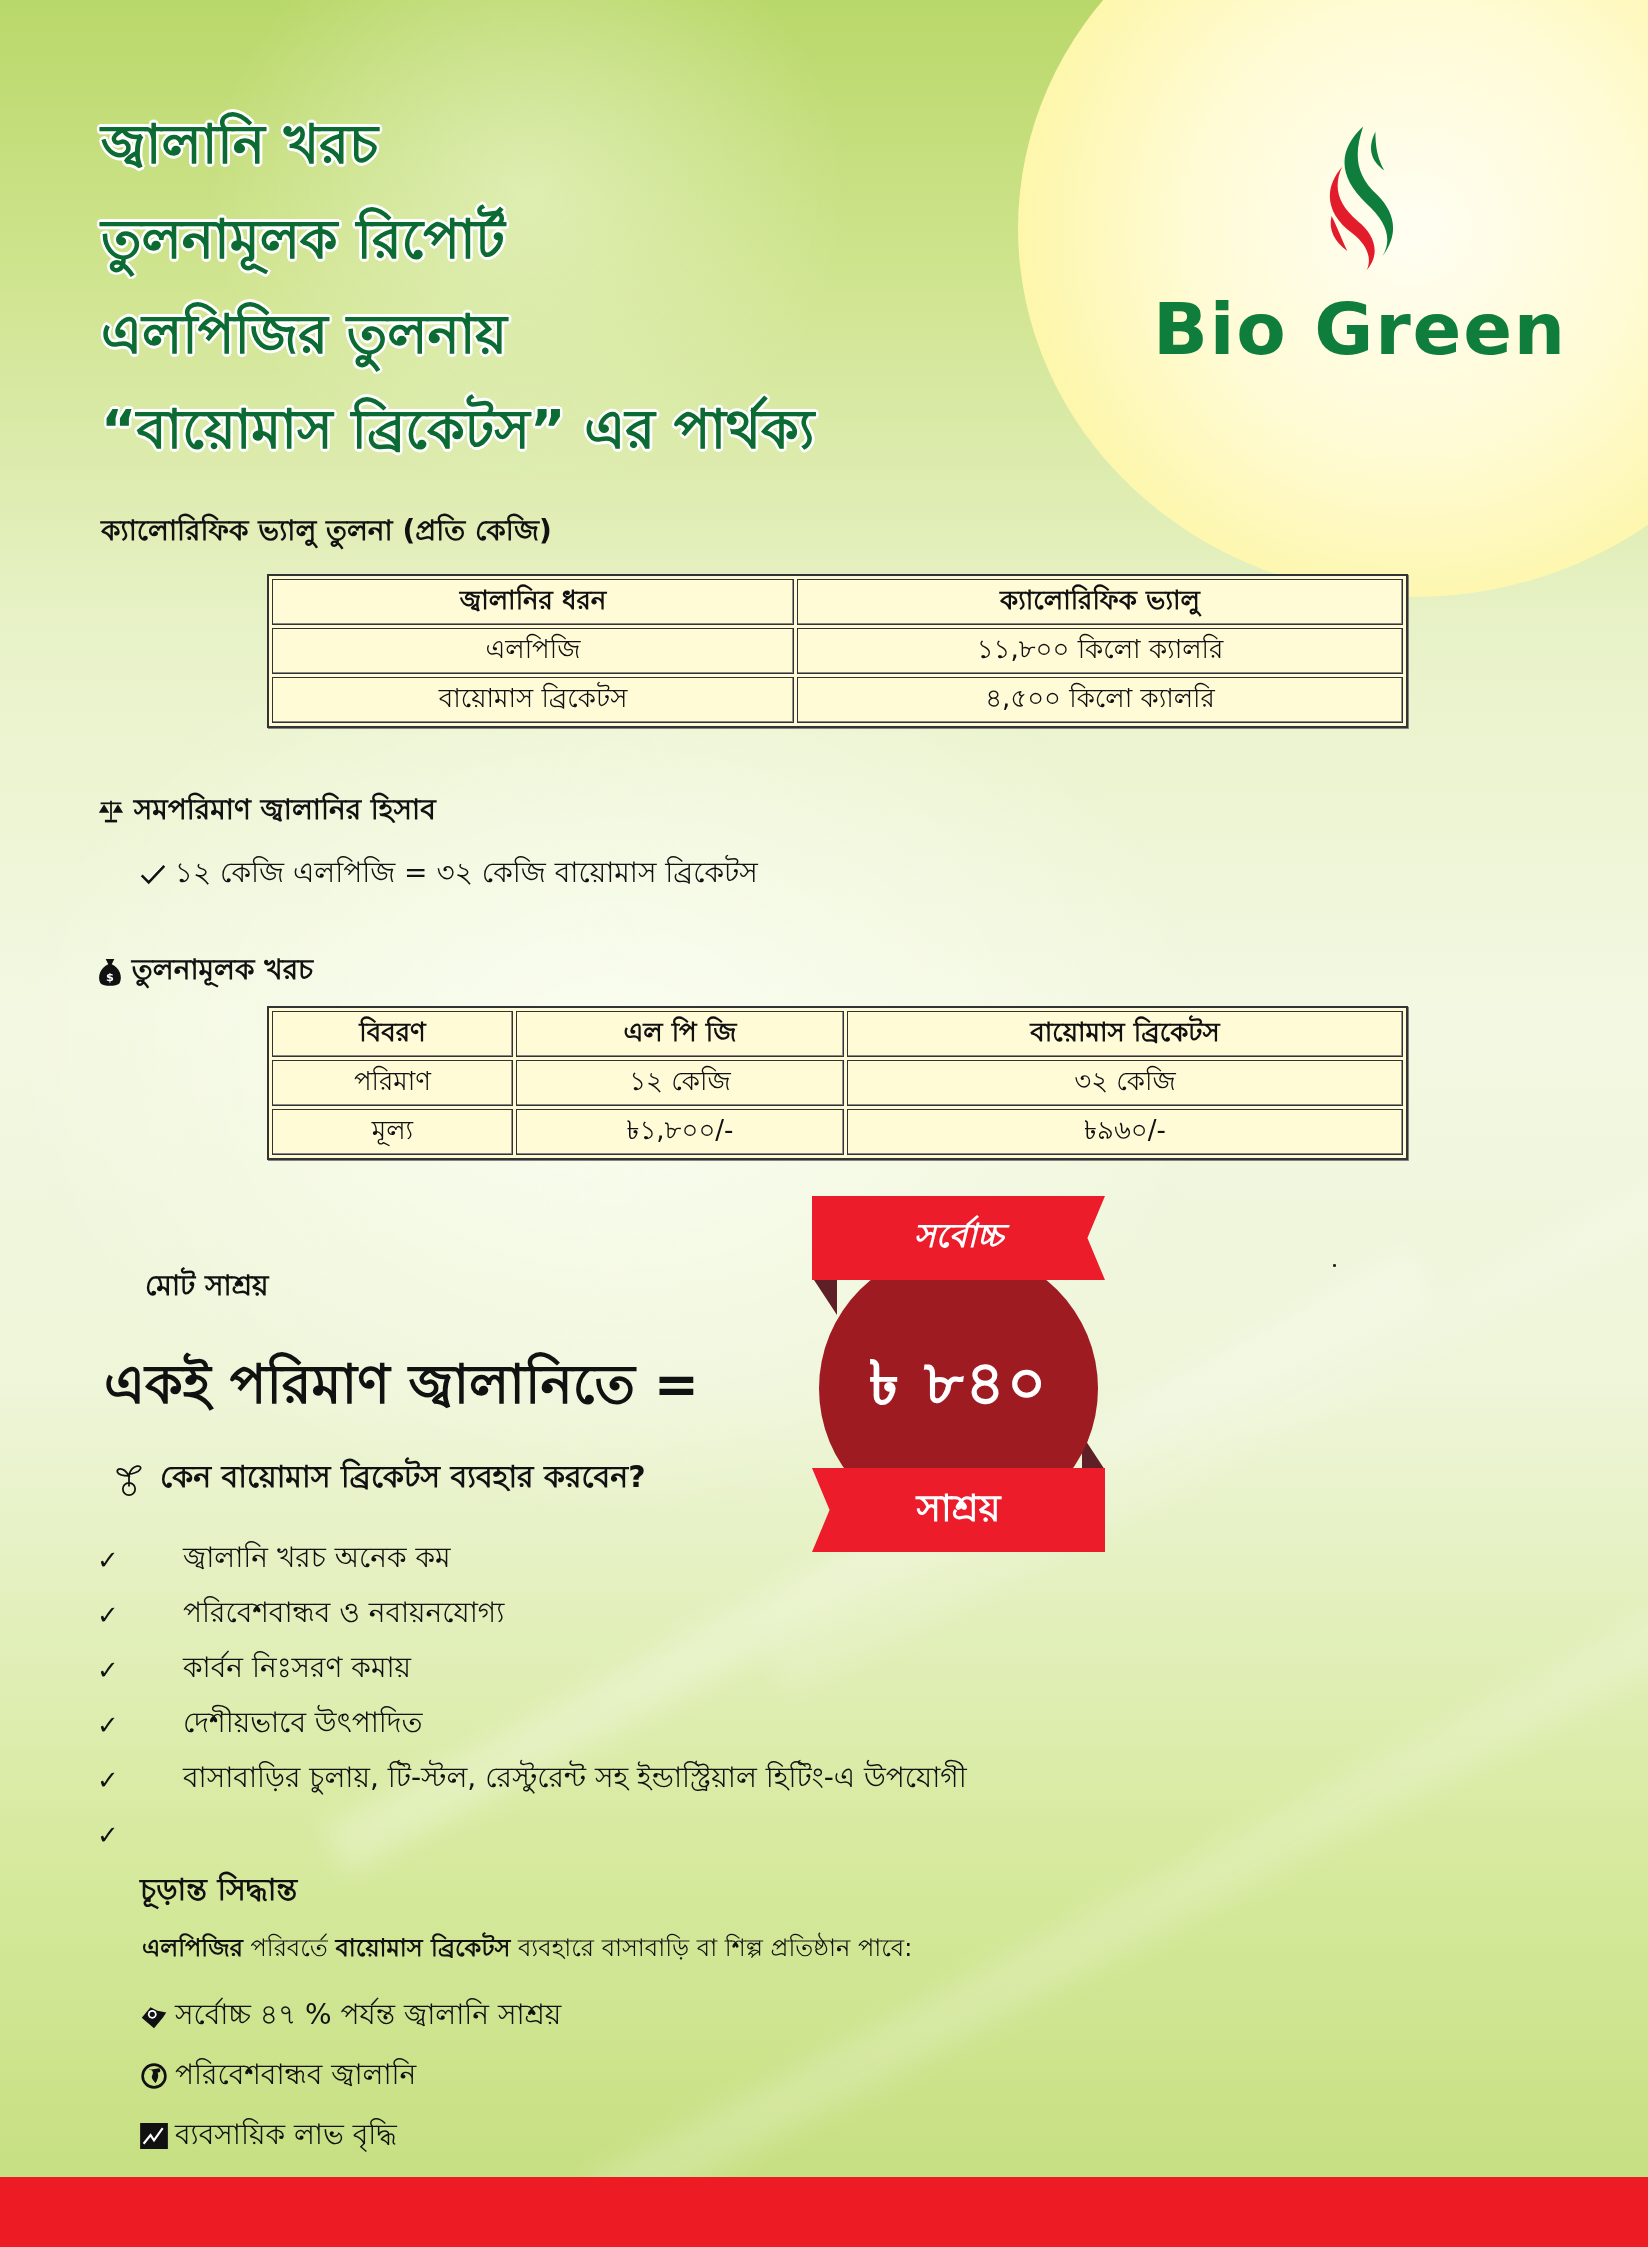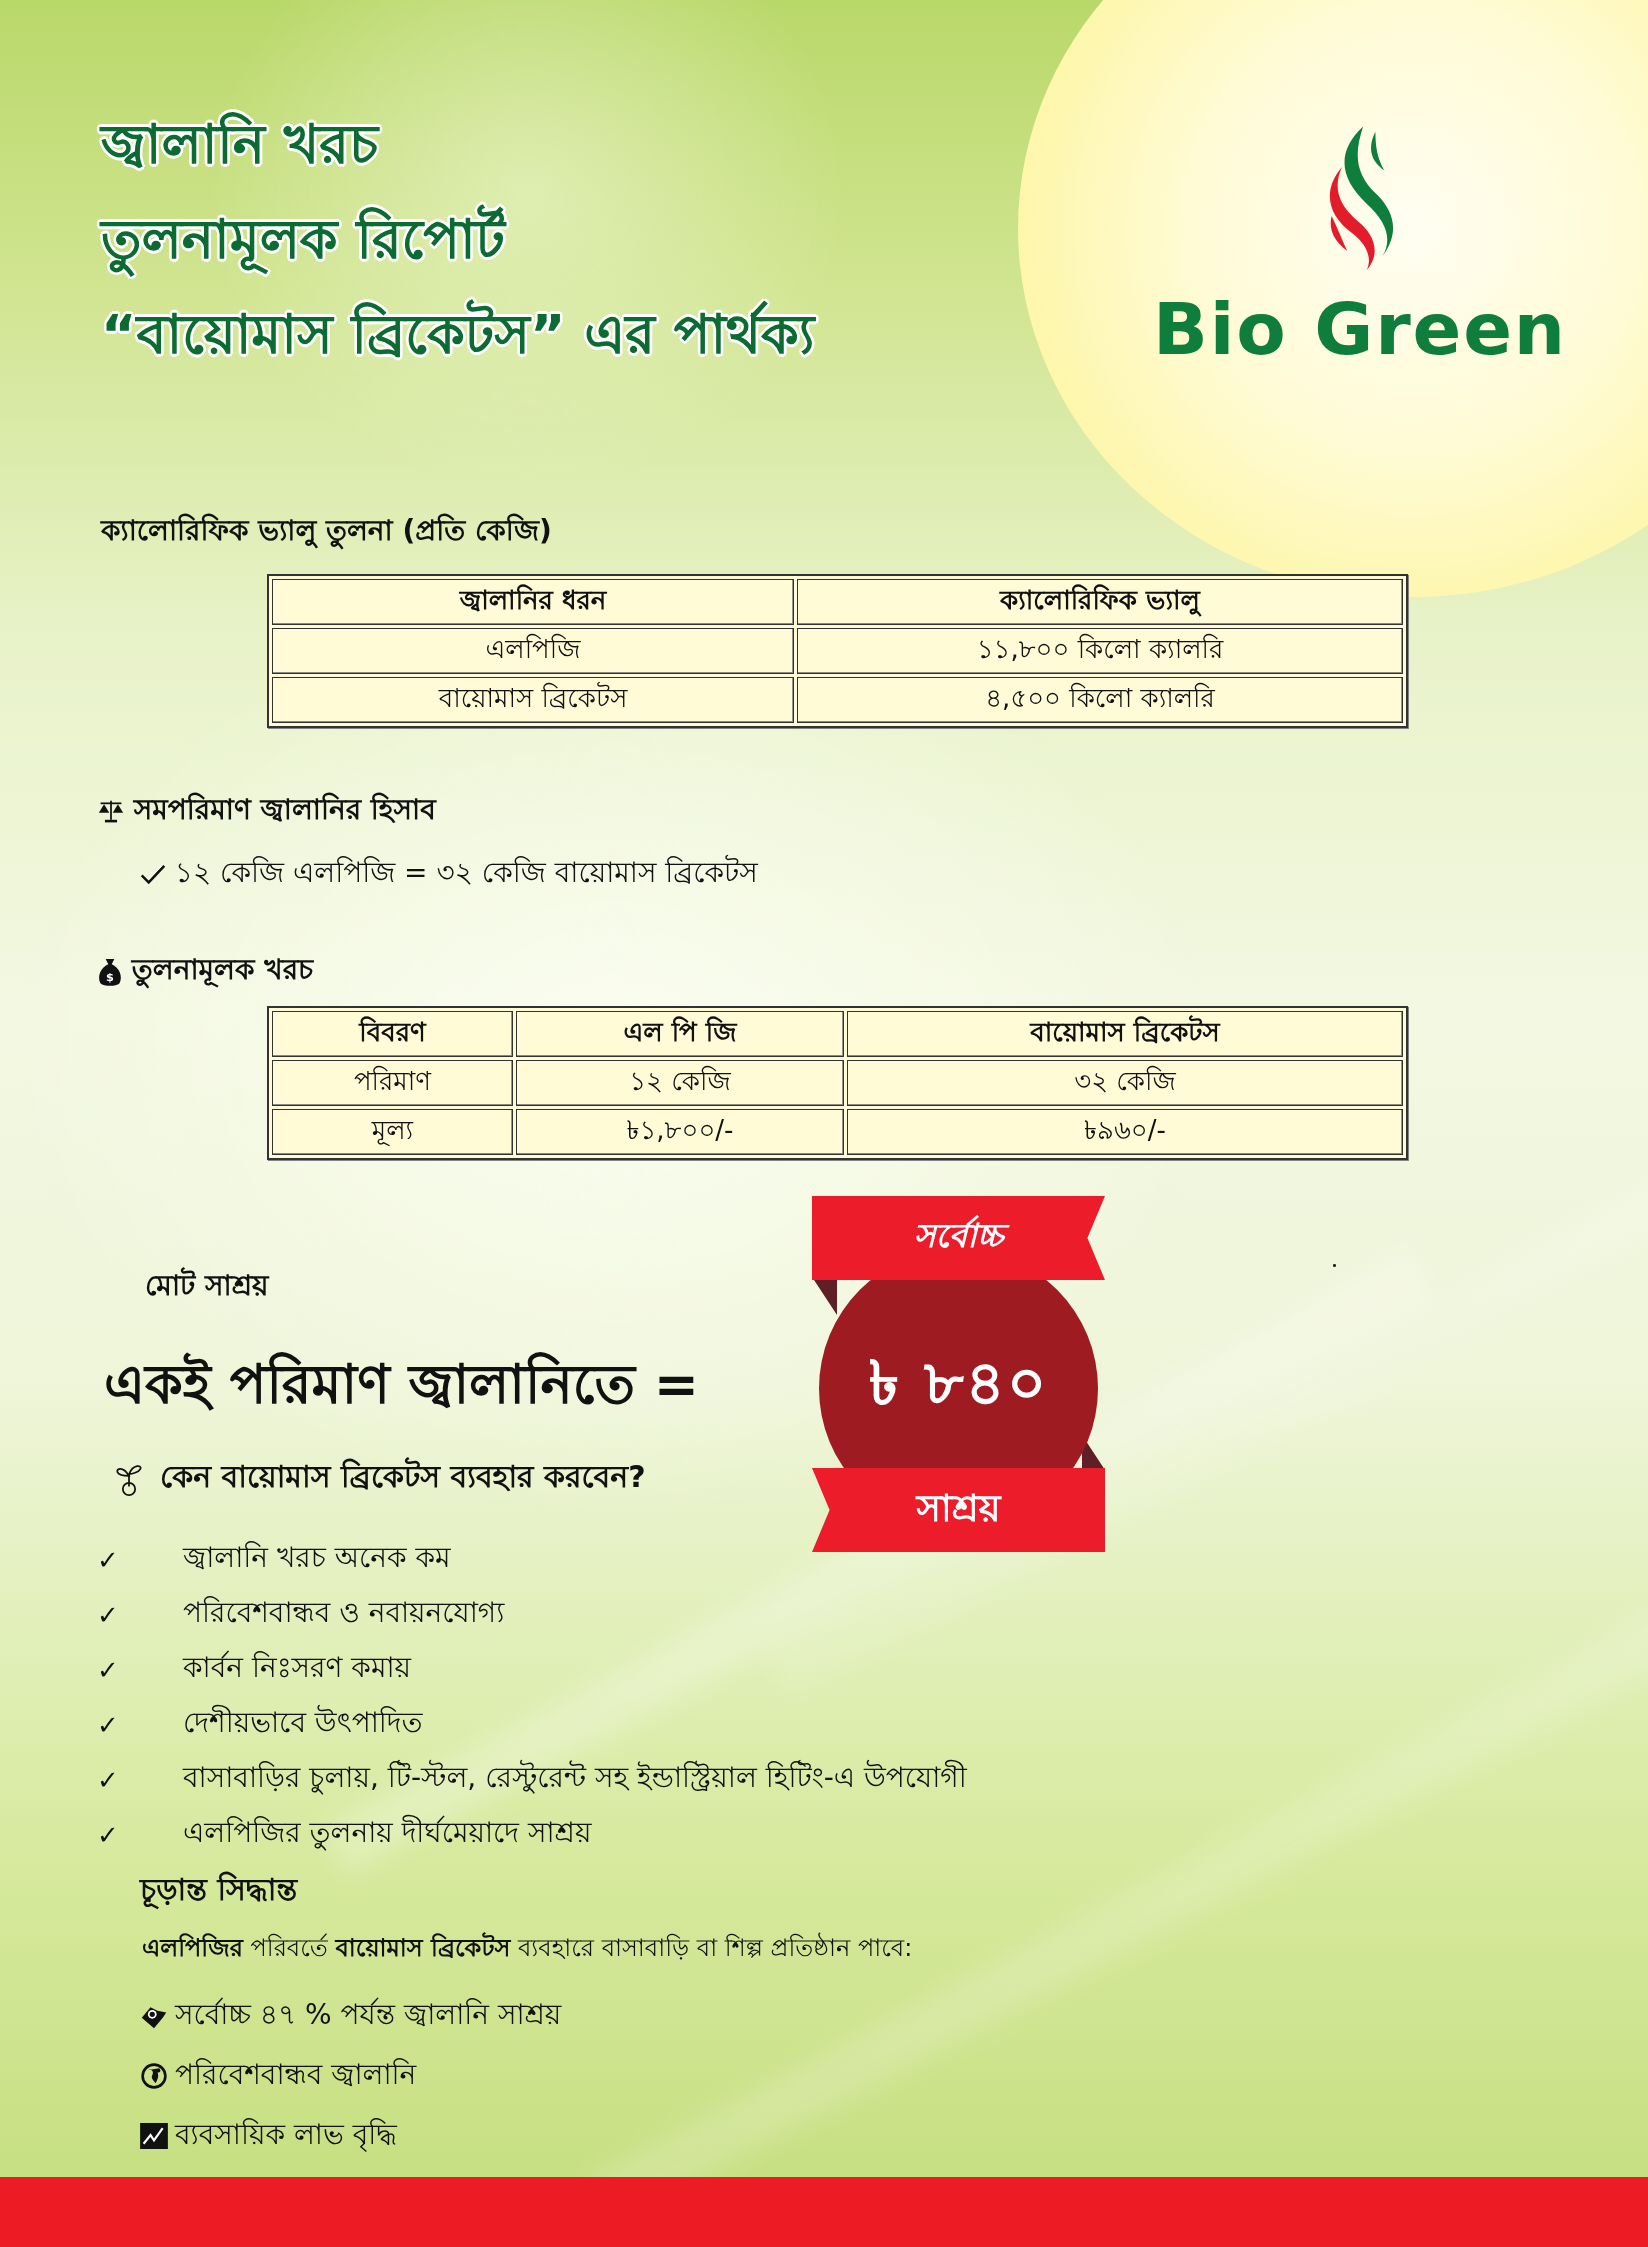--- a/index.html
+++ b/index.html
@@ -90,20 +90,21 @@
 <body>
 
 <div class="sun"></div>
 <div class="streak" style="left:263px;top:1536px;"></div>
 <div class="streak" style="left:527px;top:1887px;opacity:.7"></div>
 <div class="streak" style="left:702px;top:1361px;opacity:.5"></div>
 
 <div class="title">
   <div class="line">জ্বালানি খরচ</div>
   <div class="line">তুলনামূলক রিপোর্ট</div>
+  <div class="line">এলপিজির তুলনায়</div>
   <div class="line">“বায়োমাস ব্রিকেটস” এর পার্থক্য</div>
 </div>
 
 <div class="logo">
   <span class="icon">
     <svg width="97" height="149" viewBox="0 0 110 170">
       <path d="M58 4 C30 30, 28 60, 62 92 C84 112, 92 132, 80 152 C98 128, 96 104, 74 82 C48 58, 48 34, 58 4 Z" fill="#0f7d3c"></path>
       <path d="M72 10 C62 30, 68 44, 82 54 C74 40, 72 26, 72 10 Z" fill="#0f7d3c"></path>
       <path d="M34 50 C12 76, 16 104, 46 126 C64 140, 68 156, 62 168 C78 150, 72 128, 52 112 C28 92, 24 72, 34 50 Z" fill="#e21c2a"></path>
       <path d="M22 106 C18 122, 26 136, 40 146 C34 134, 30 122, 22 106 Z" fill="#e21c2a"></path>
@@ -225,21 +226,20 @@
   <div class="b">
       <span class="chk">✓</span>
       <span>দেশীয়ভাবে উৎপাদিত</span>
     </div>
   <div class="b">
       <span class="chk">✓</span>
       <span>বাসাবাড়ির চুলায়, টি-স্টল, রেস্টুরেন্ট সহ  ইন্ডাস্ট্রিয়াল  হিটিং-এ উপযোগী</span>
     </div>
   <div class="b">
       <span class="chk">✓</span>
-      <span>এলপিজির তুলনায় দীর্ঘমেয়াদে সাশ্রয়</span>
     </div>
 </div>
 
 <div class="concl-title">চূড়ান্ত সিদ্ধান্ত</div>
 <div class="concl-text">
   <b>এলপিজির</b><span> পরিবর্তে </span><b>বায়োমাস ব্রিকেটস</b><span> ব্যবহারে বাসাবাড়ি বা শিল্প প্রতিষ্ঠান পাবে:</span>
 </div>
 
 <div class="gains">
   <div class="g">

